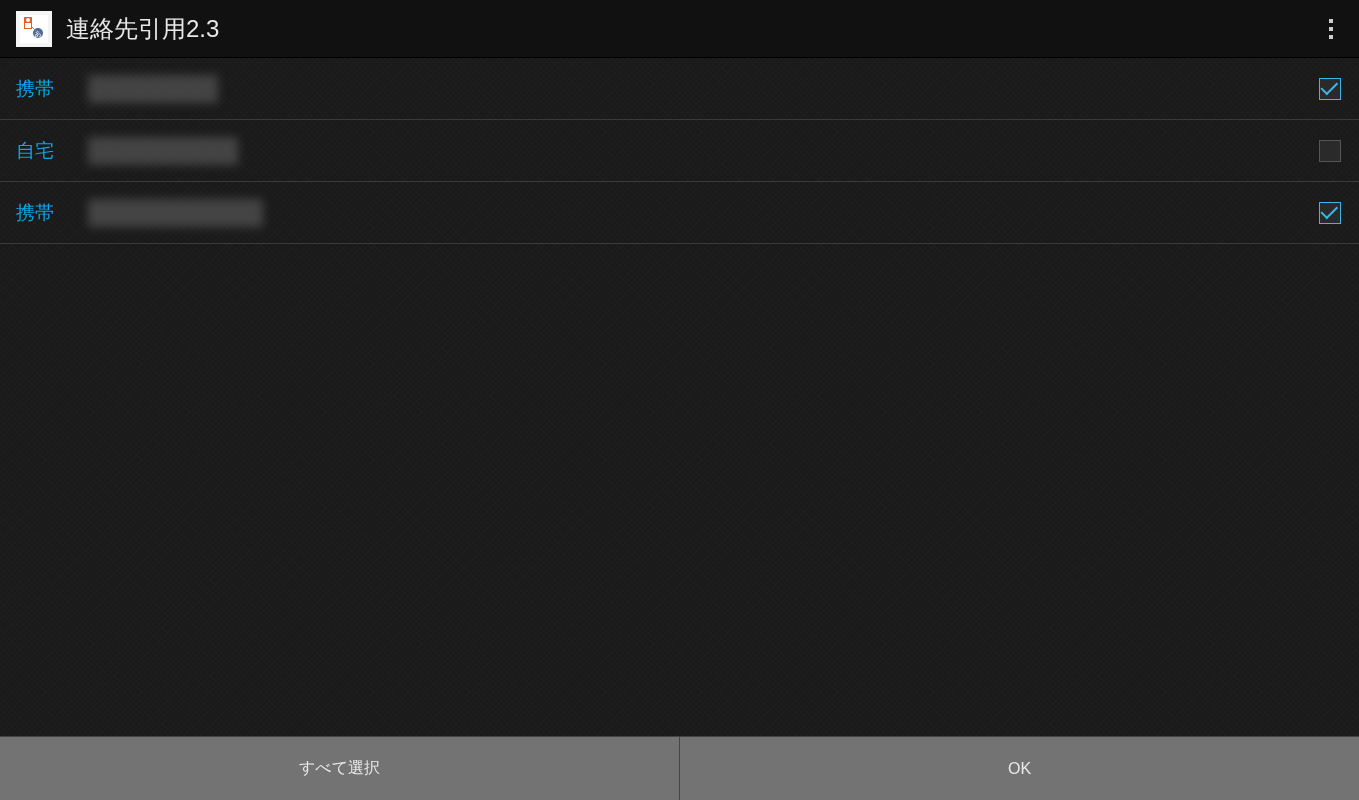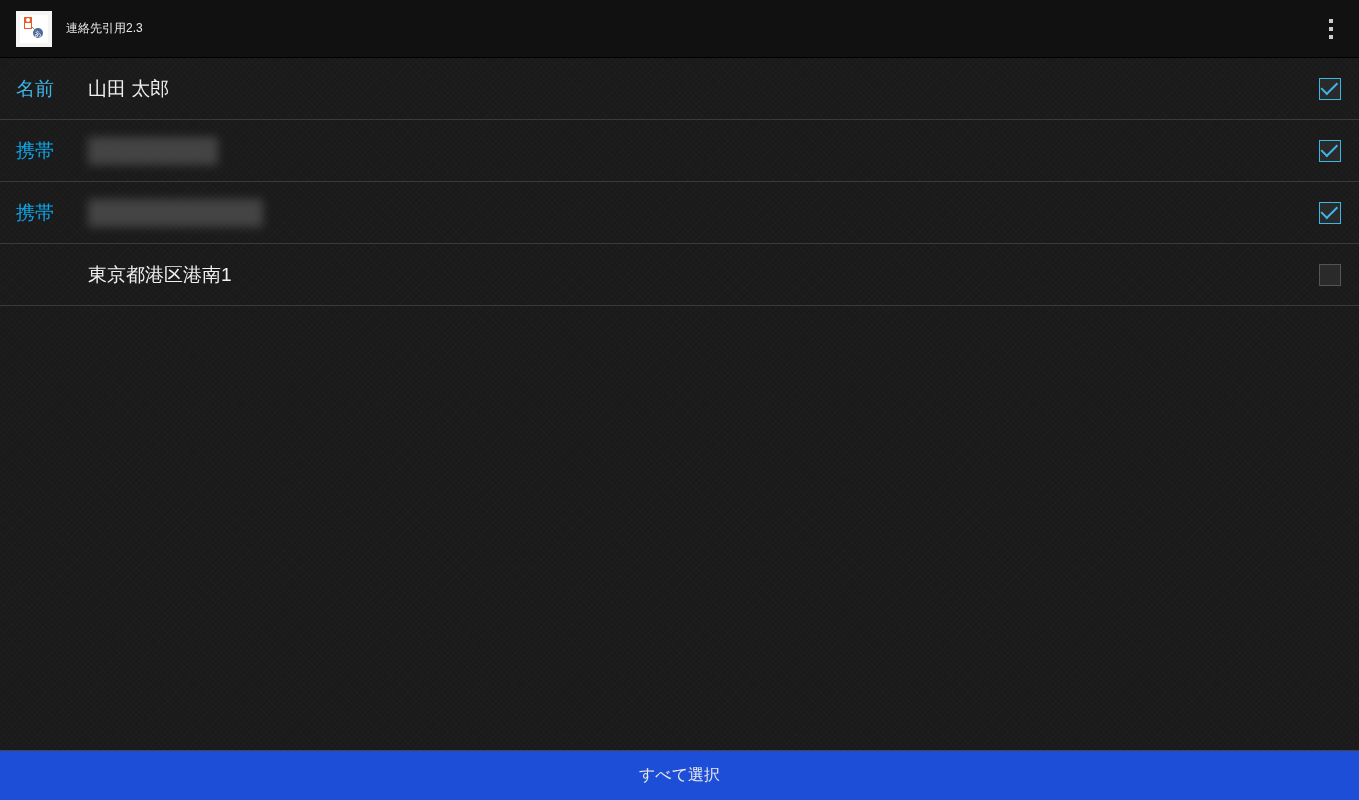--- a/index.html
+++ b/index.html
@@ -42,21 +42,21 @@
       justify-content: center;
     }
     
     .app-icon svg {
       width: 32px;
       height: 32px;
     }
     
     .app-title {
       color: #e8e8e8;
-      font-size: 12px;
+      font-size: 24px;
       font-weight: 400;
     }
     
     .overflow-menu {
       margin-left: auto;
       width: 24px;
       height: 40px;
       display: flex;
       flex-direction: column;
       align-items: center;
@@ -134,22 +134,22 @@
     .checkbox.checked::after {
       content: "";
       width: 14px;
       height: 7px;
       border-left: 2px solid #3db5e6;
       border-bottom: 2px solid #3db5e6;
       transform: rotate(-45deg) translate(1px, -2px);
     }
     
     .bottom-bar {
-      height: 50px;
-      background: #1d4ed8;
+      height: 64px;
+      background: #737373;
       border-top: 1px solid #444;
       display: flex;
     }
     
     .bottom-button {
       flex: 1;
       display: flex;
       align-items: center;
       justify-content: center;
       font-size: 16px;
@@ -180,43 +180,39 @@
   <div class="app-title">連絡先引用2.3</div>
   <div class="overflow-menu">
     <span></span>
       <span></span>
       <span></span>
   </div>
 </div>
 
 <div class="content">
 
-  <div class="row">
-    <div class="row-label highlight">名前</div>
-    <div class="row-value">山田 太郎</div>
-    <div class="checkbox checked"></div>
-  </div>
 
   <div class="row">
     <div class="row-label">携帯</div>
     <div class="row-value redacted w1"></div>
     <div class="checkbox checked"></div>
   </div>
 
+  <div class="row">
+    <div class="row-label">自宅</div>
+    <div class="row-value redacted w2"></div>
+    <div class="checkbox"></div>
+  </div>
 
   <div class="row">
     <div class="row-label">携帯</div>
     <div class="row-value redacted w3"></div>
     <div class="checkbox checked"></div>
   </div>
 
 
-  <div class="row">
-    <div class="row-label"></div>
-    <div class="row-value">東京都港区港南1</div>
-    <div class="checkbox"></div>
-  </div>
 
 </div>
 
 <div class="bottom-bar">
   <div class="bottom-button">すべて選択</div>
+  <div class="bottom-button">OK</div>
 </div>
 
 </body></html>

